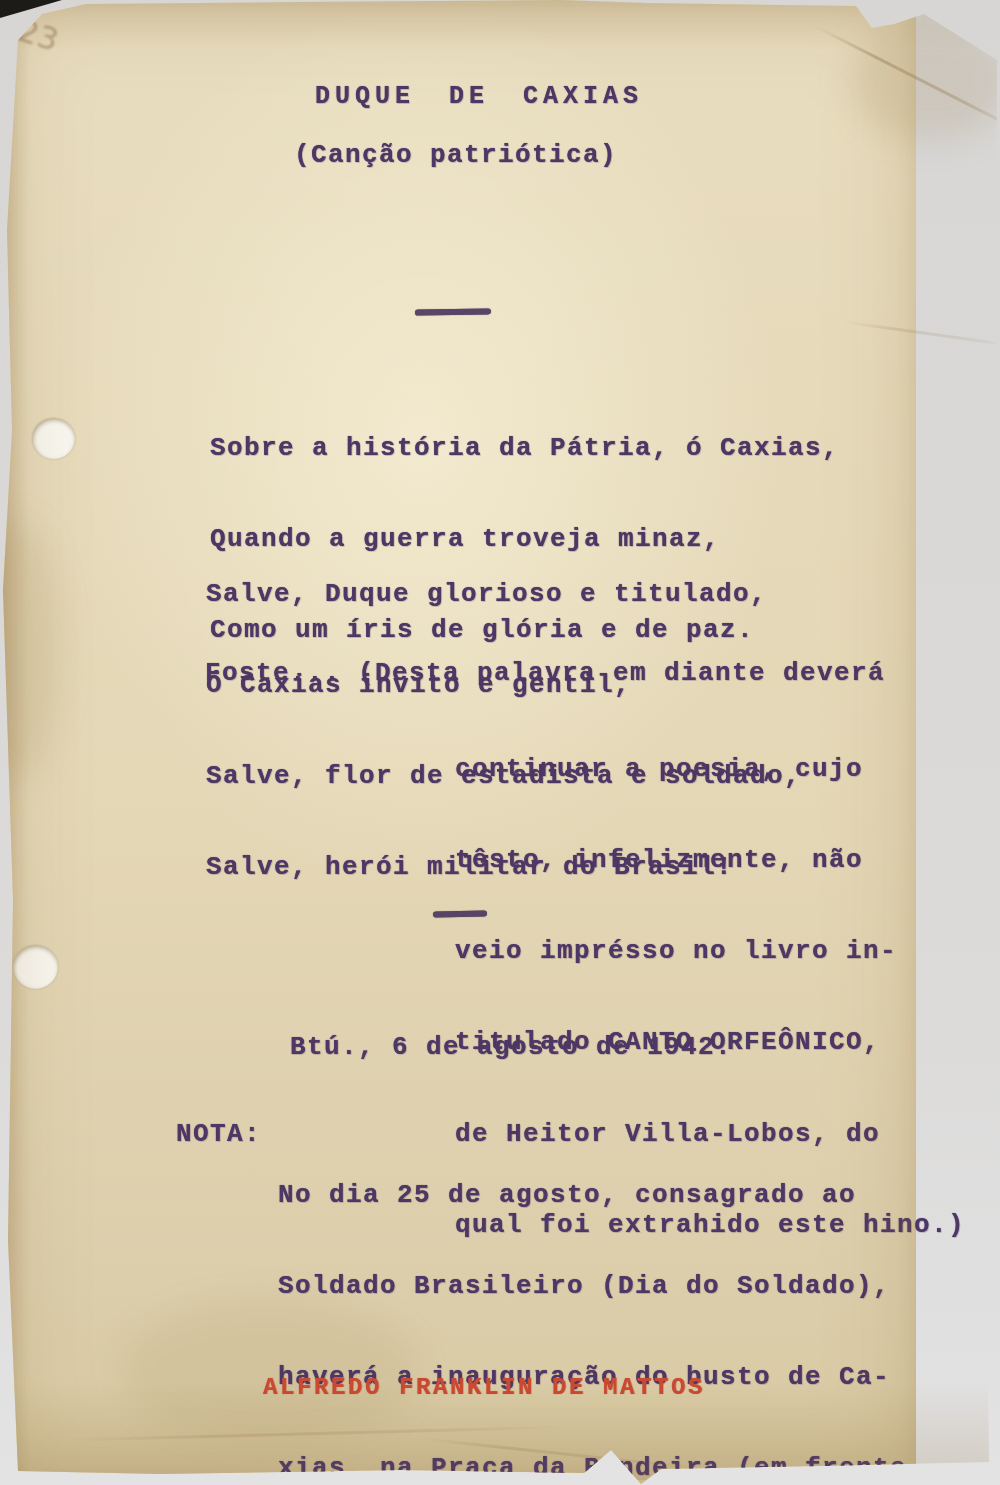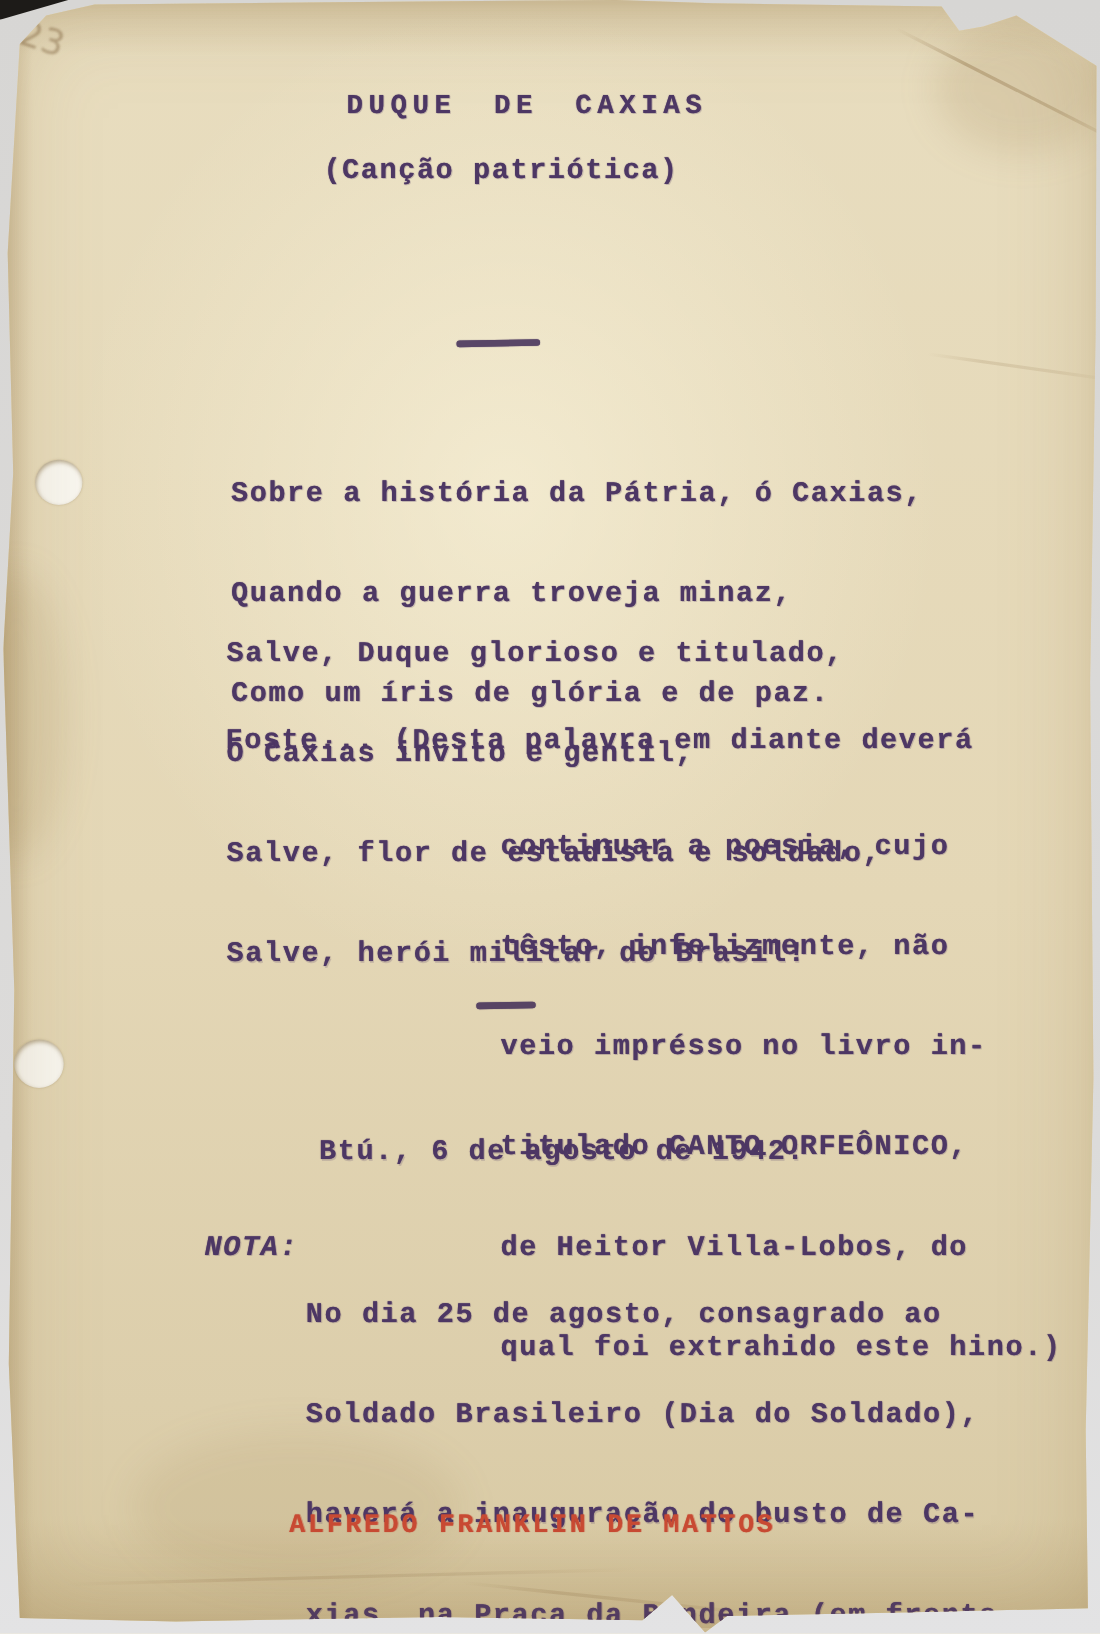--- a/index.html
+++ b/index.html
@@ -7,21 +7,21 @@
     width:1000px;height:1485px;position:relative;overflow:hidden;
     background:linear-gradient(180deg,#d7d6d4 0%,#dcdbda 70%,#e3e3e4 100%);
     font-family:"Liberation Mono","DejaVu Sans Mono",monospace;
   }
   .backdrop-corner{
     position:absolute;left:0;top:0;width:70px;height:22px;
     background:#1d1b18;
     clip-path:polygon(0 0,62px 0,0 18px);
   }
   .paper{
-    position:absolute;left:0;top:0;width:1000px;height:1485px;
+    position:absolute;left:0;top:0;width:916px;height:1485px;
     background-color:#e4d8b8;
     background-image:
       radial-gradient(ellipse 55% 42% at 46% 30%, rgba(255,250,228,.50), rgba(255,250,228,0) 72%),
       linear-gradient(180deg,#e8ddbf 0%,#e4d7b6 55%,#dccEab 86%,#d8c9a2 100%);
     clip-path:polygon(
       18px 40px, 42px 14px, 86px 4px, 300px 2px, 560px 0px, 648px 3px, 856px 6px,
       872px 28px, 894px 24px, 924px 14px, 997px 60px,
       996px 300px, 991px 620px, 994px 980px, 987px 1300px, 989px 1462px,
       820px 1466px, 661px 1469px, 641px 1484px, 611px 1450px, 584px 1473px,
       400px 1470px, 160px 1474px, 18px 1471px,
@@ -119,21 +119,21 @@
     <div>veio imprésso no livro in-</div>
     <div>titulado CANTO ORFEÔNICO,</div>
     <div>de Heitor Villa-Lobos, do</div>
     <div>qual foi extrahido este hino.)</div>
   </div>
 
   <div class="divider" style="left:433px;top:911px;width:54px;"></div>
 
   <div class="tw" style="left:290px;top:1032px;font-family:Liberation Mono, monospace;">Btú., 6 de agosto de 1942.</div>
 
-  <div class="tw" style="left:186px;top:1119px;font-style:italic;">NOTA:</div>
+  <div class="tw" style="left:176px;top:1119px;">NOTA:</div>
 
   <div class="tw" style="left:278px;top:1119px;">
     <div>No dia 25 de agosto, consagrado ao</div>
     <div>Soldado Brasileiro (Dia do Soldado),</div>
     <div>haverá a inauguração do busto de Ca-</div>
     <div>xias, na Praça da Bandeira (em frente</div>
     
     
   </div>
 

